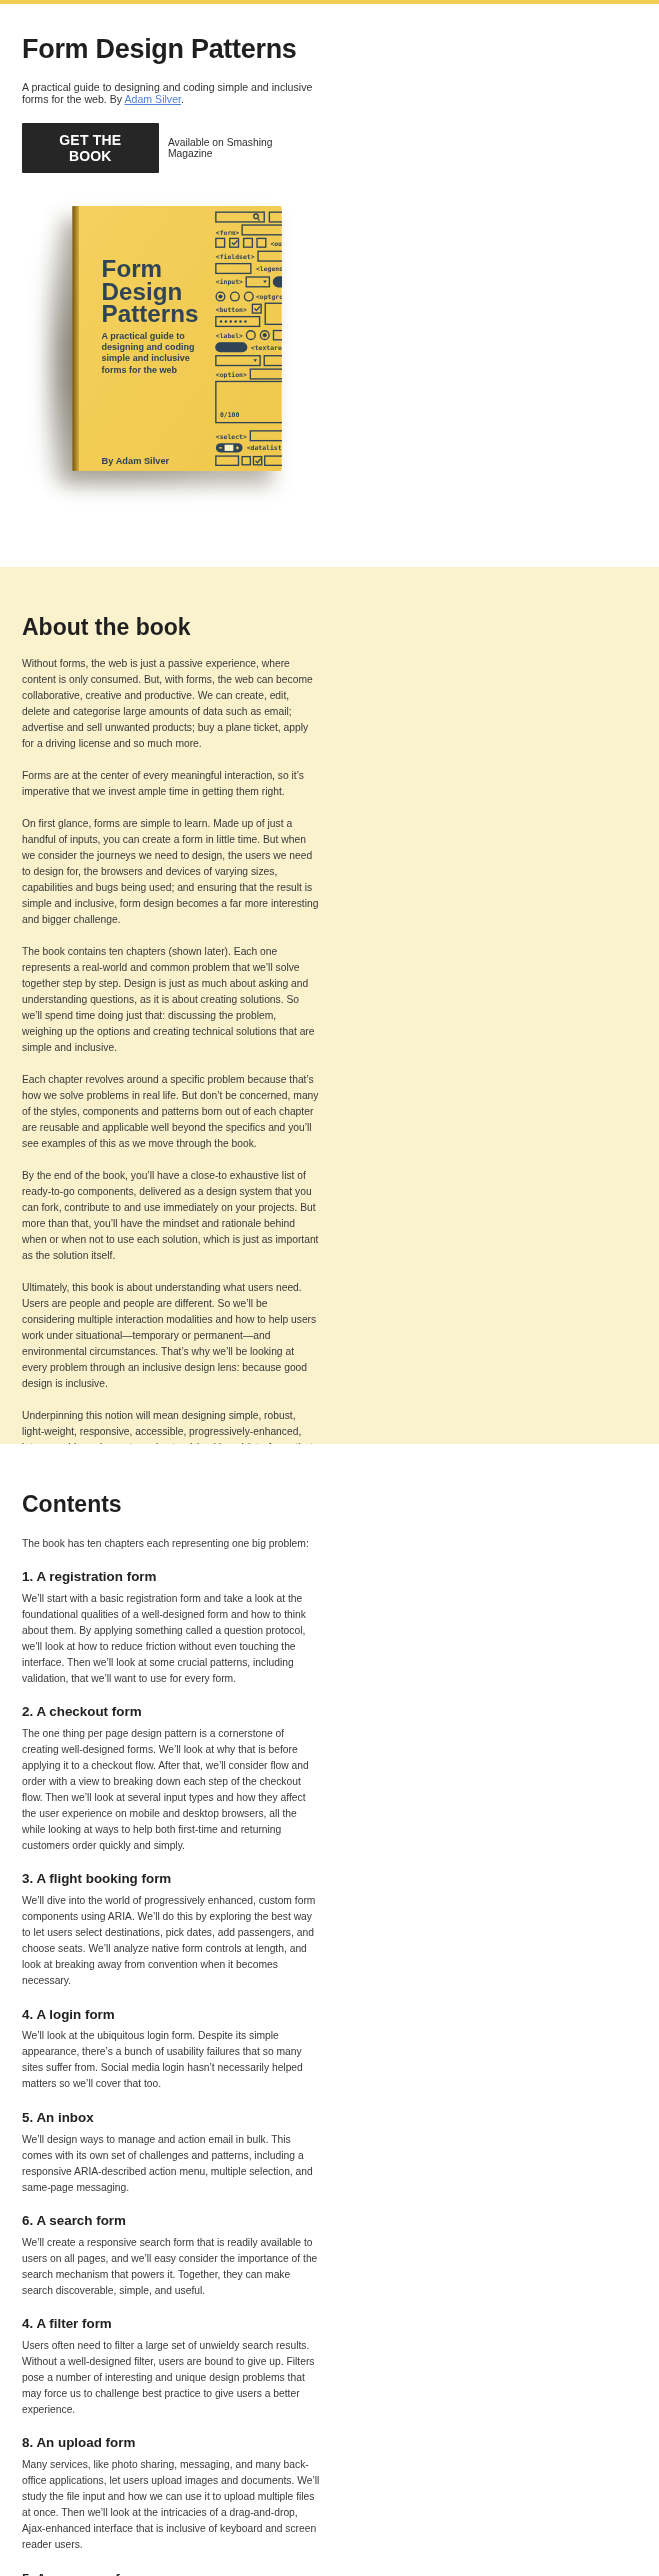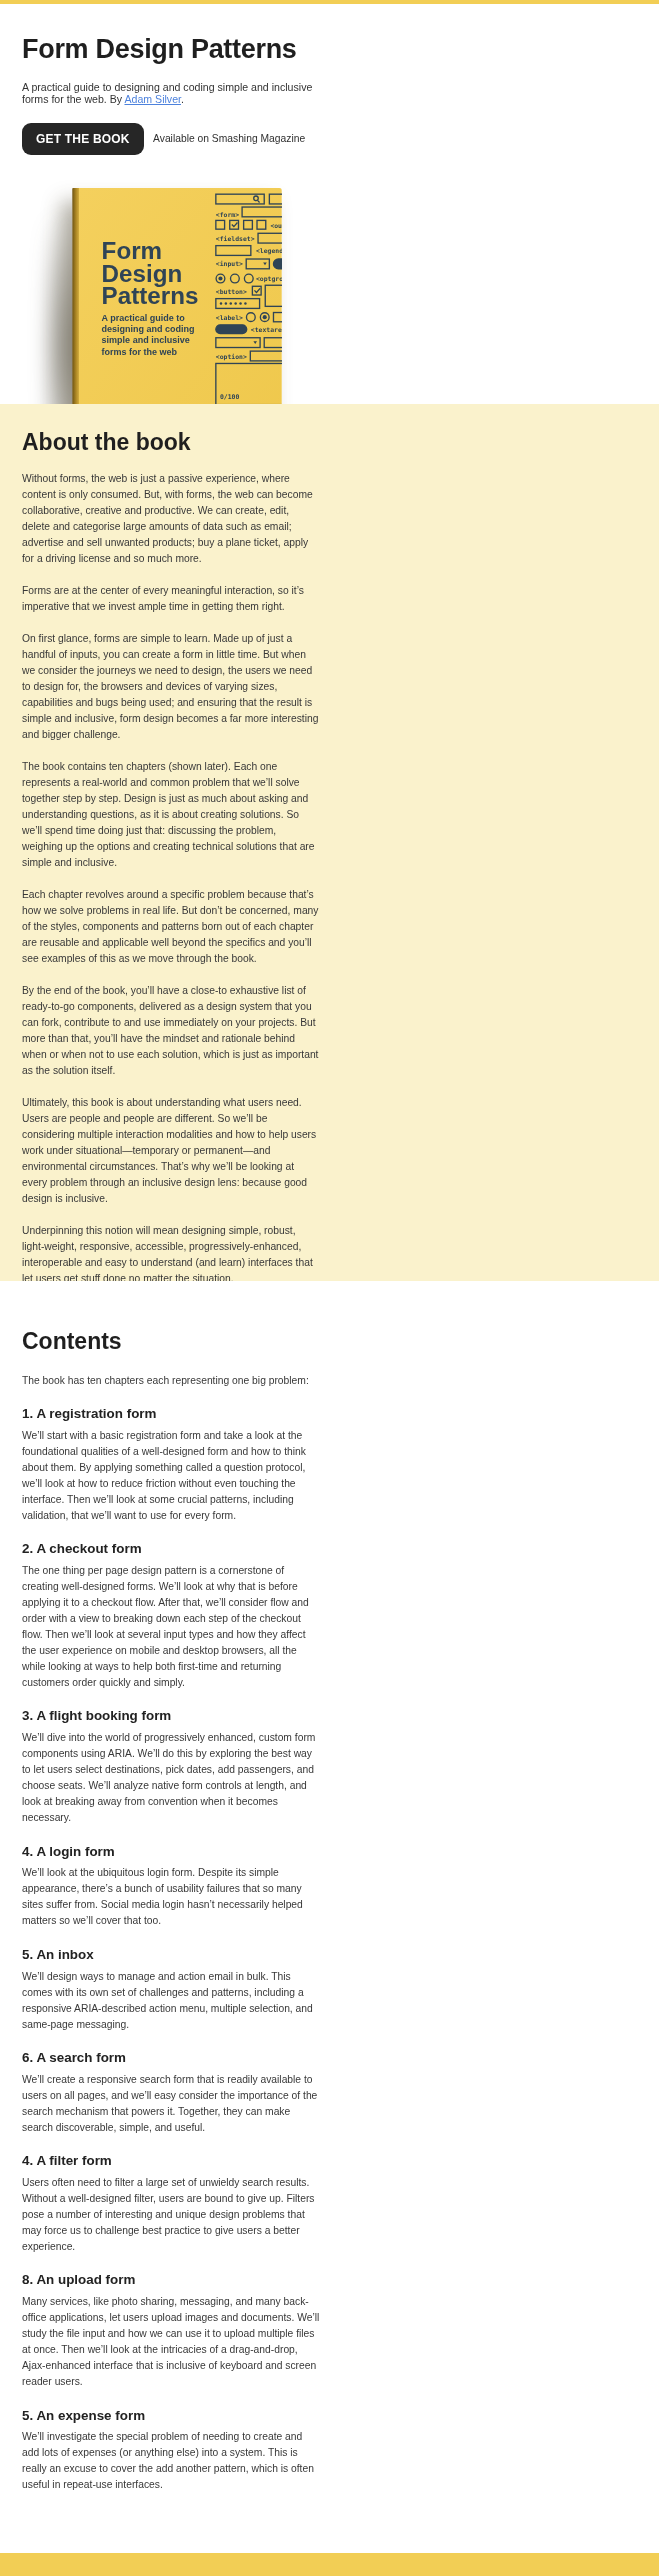--- a/index.html
+++ b/index.html
@@ -10,42 +10,42 @@
   html,body{width:659px;}
   body{
     height:2739px;overflow:hidden;background:#fff;
     font-family:"Liberation Sans","DejaVu Sans",sans-serif;color:var(--body);
   }
   .topbar{height:4.1px;background:var(--yellow);}
   section{overflow:hidden;}
   .wrap{padding-left:22px;padding-right:20.6px;max-width:340px;}
 
   
-  .header{height:400px;background:#fff;}
+  .header{height:563px;background:#fff;}
   .header .wrap{padding-top:30px;}
   h1{font-size:27px;line-height:31px;font-weight:700;color:var(--ink);letter-spacing:-0.3px;}
   .subtitle{margin-top:15.5px;font-size:10.6px;line-height:12px;color:#333;max-width:325px;}
   .subtitle a{color:var(--link);text-decoration:underline;}
   .cta-row{margin-top:18.5px;display:flex;align-items:center;}
-  .cta{display:inline-block;background:var(--btn);color:#fff;font-size:12px;font-weight:700;
-       letter-spacing:0.2px;padding:8.8px 14px;border-radius:9px;border:none;cursor:pointer;
+  .cta{display:inline-block;background:var(--btn);color:#fff;font-size:14px;font-weight:700;
+       letter-spacing:0.2px;padding:8.8px 14px;border-radius:1px;border:none;cursor:pointer;
        font-family:inherit;}
   .avail{margin-left:9.3px;font-size:10.3px;color:#2f2f2f;}
 
   
   .book{margin-left:50px;margin-top:33px;width:210px;height:265px;position:relative;}
   .book-shadow{position:absolute;left:-21.6px;top:5.2px;width:227px;height:265px;
        background:radial-gradient(ellipse at 30% 55%,rgba(60,55,40,.55),rgba(60,55,40,0) 70%);
        filter:blur(9.3px);transform:translate(-3.1px,7.2px);}
   .book-svg{position:relative;display:block;border-radius:1px 2.6px 2.6px 1px;
        box-shadow:-10.3px 13.4px 19.6px rgba(70,62,40,.38);}
 
   
   .about{height:877px;background:var(--cream);}
-  .about .wrap{padding-top:25px;}
+  .about .wrap{padding-top:47px;}
   h2{font-size:23px;line-height:26px;font-weight:700;color:var(--ink);}
   .about p, .contents p{font-size:10.3px;line-height:16px;color:var(--body);max-width:305px;}
   .about p{margin-top:16px;}
   .about h2{margin-bottom:4.1px;}
 
   
   .contents{height:1272px;background:#fff;}
   .contents .wrap{padding-top:47px;}
   .contents .intro{margin-top:18.5px;}
   .contents h3{font-size:13.4px;line-height:16.5px;font-weight:700;color:#222;margin-top:17.5px;margin-bottom:5.2px;}

